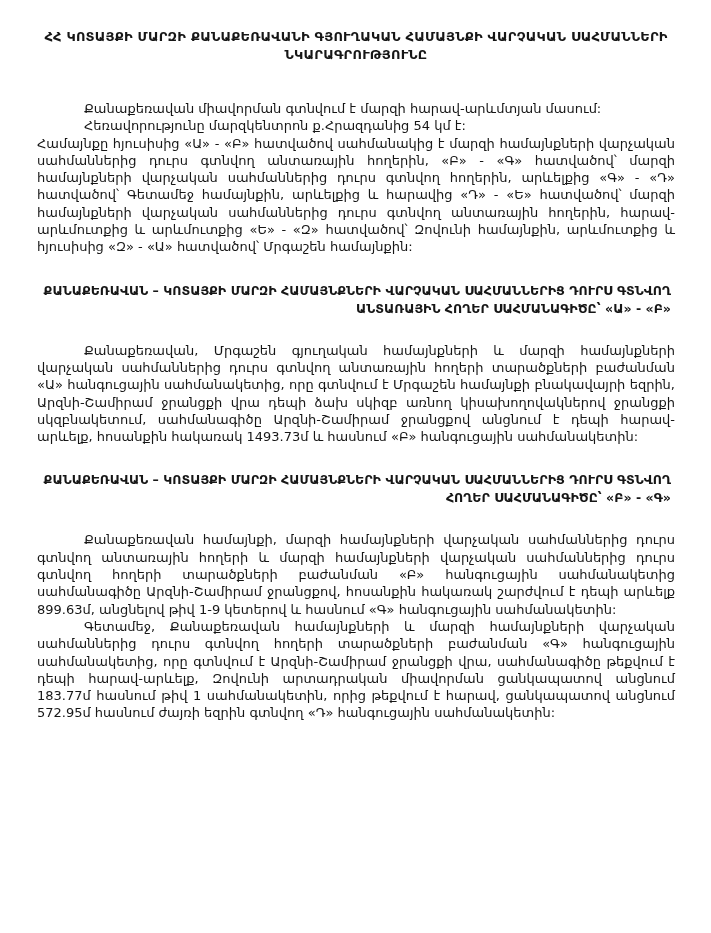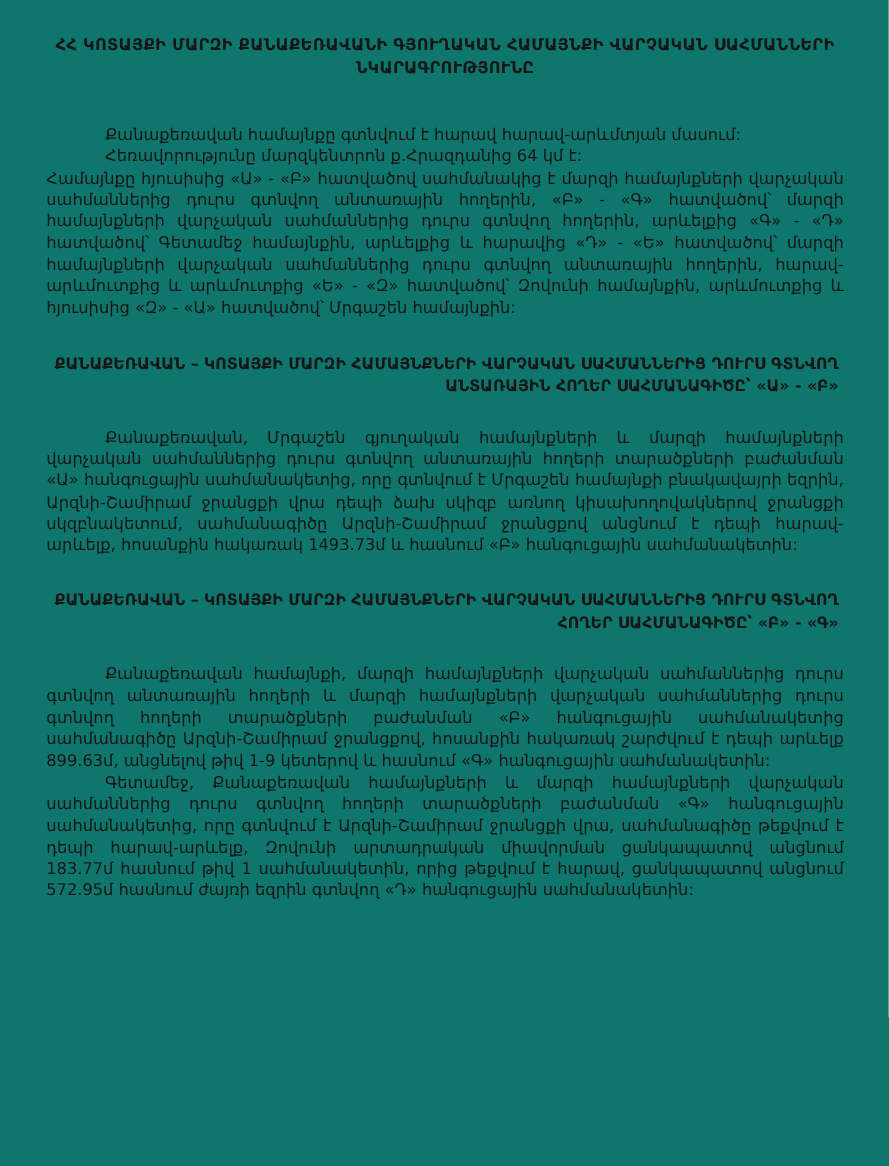--- a/index.html
+++ b/index.html
@@ -5,21 +5,21 @@
   html, body {
     margin: 0;
     padding: 0;
     background: #e8e8e8;
   }
   .page {
     position: relative;
     width: 711px;
     height: 933px;
     margin: 0 auto;
-    background: #0f766e;
+    background: #ffffff;
     box-sizing: border-box;
     padding: 28px 36px 20px 37px;
     font-family: "DejaVu Sans", sans-serif;
     font-size: 13px;
     line-height: 17.3px;
     color: #161616;
     overflow: hidden;
   }
   .doc-title {
     font-size: 13px;
@@ -49,23 +49,23 @@
     margin-bottom: 28px;
   }
 </style>
 </head>
 <body>
 
 <div class="page">
 
   <h1 class="doc-title">ՀՀ ԿՈՏԱՅՔԻ ՄԱՐԶԻ ՔԱՆԱՔԵՌԱՎԱՆԻ ԳՅՈՒՂԱԿԱՆ ՀԱՄԱՅՆՔԻ ՎԱՐՉԱԿԱՆ ՍԱՀՄԱՆՆԵՐԻ ՆԿԱՐԱԳՐՈՒԹՅՈՒՆԸ</h1>
 
-  <p class="para indent">Քանաքեռավան համայնքը գտնվում է հարավ հարավ-արևմտյան մասում:</p>
+  <p class="para indent">Քանաքեռավան միավորման գտնվում է մարզի հարավ-արևմտյան մասում:</p>
 
-  <p class="para indent">Հեռավորությունը մարզկենտրոն ք.Հրազդանից 64 կմ է:</p>
+  <p class="para indent">Հեռավորությունը մարզկենտրոն ք.Հրազդանից 54 կմ է:</p>
 
   <p class="para">Համայնքը հյուսիսից «Ա» - «Բ» հատվածով սահմանակից է մարզի համայնքների վարչական սահմաններից դուրս գտնվող անտառային հողերին, «Բ» - «Գ» հատվածով՝ մարզի համայնքների վարչական սահմաններից դուրս գտնվող հողերին, արևելքից «Գ» - «Դ» հատվածով՝ Գետամեջ համայնքին, արևելքից և հարավից «Դ» - «Ե» հատվածով՝ մարզի համայնքների վարչական սահմաններից դուրս գտնվող անտառային հողերին, հարավ-արևմուտքից և արևմուտքից «Ե» - «Զ» հատվածով՝ Զովունի համայնքին, արևմուտքից և հյուսիսից «Զ» - «Ա» հատվածով՝ Մրգաշեն համայնքին:</p>
 
   <h2 class="sec-head">ՔԱՆԱՔԵՌԱՎԱՆ – ԿՈՏԱՅՔԻ ՄԱՐԶԻ ՀԱՄԱՅՆՔՆԵՐԻ ՎԱՐՉԱԿԱՆ ՍԱՀՄԱՆՆԵՐԻՑ ԴՈՒՐՍ ԳՏՆՎՈՂ ԱՆՏԱՌԱՅԻՆ ՀՈՂԵՐ ՍԱՀՄԱՆԱԳԻԾԸ՝ «Ա» - «Բ»</h2>
 
   <p class="para indent">Քանաքեռավան, Մրգաշեն գյուղական համայնքների և մարզի համայնքների վարչական սահմաններից դուրս գտնվող անտառային հողերի տարածքների բաժանման «Ա» հանգուցային սահմանակետից, որը գտնվում է Մրգաշեն համայնքի բնակավայրի եզրին, Արզնի-Շամիրամ ջրանցքի վրա դեպի ձախ սկիզբ առնող կիսախողովակներով ջրանցքի սկզբնակետում, սահմանագիծը Արզնի-Շամիրամ ջրանցքով անցնում է դեպի հարավ-արևելք, հոսանքին հակառակ 1493.73մ և հասնում «Բ» հանգուցային սահմանակետին:</p>
 
 
   <h2 class="sec-head">ՔԱՆԱՔԵՌԱՎԱՆ – ԿՈՏԱՅՔԻ ՄԱՐԶԻ ՀԱՄԱՅՆՔՆԵՐԻ ՎԱՐՉԱԿԱՆ ՍԱՀՄԱՆՆԵՐԻՑ ԴՈՒՐՍ ԳՏՆՎՈՂ ՀՈՂԵՐ ՍԱՀՄԱՆԱԳԻԾԸ՝ «Բ» - «Գ»</h2>
 

